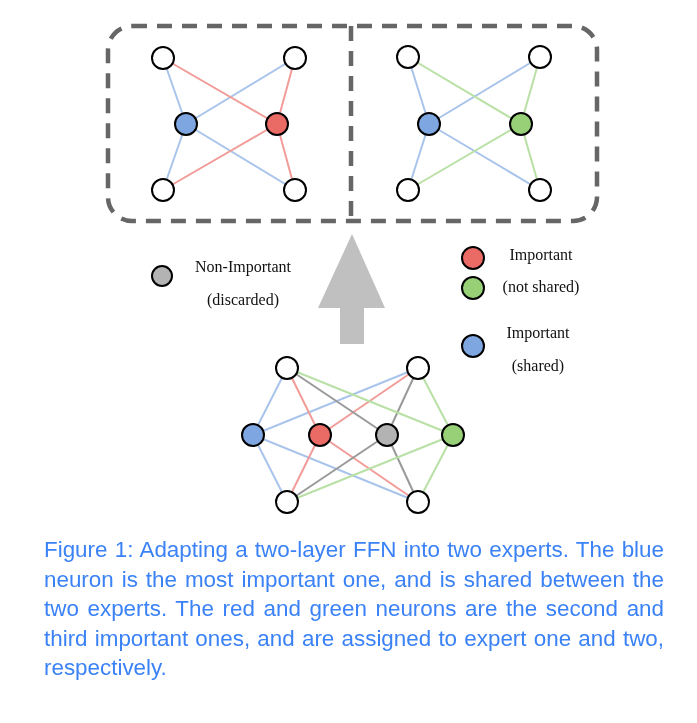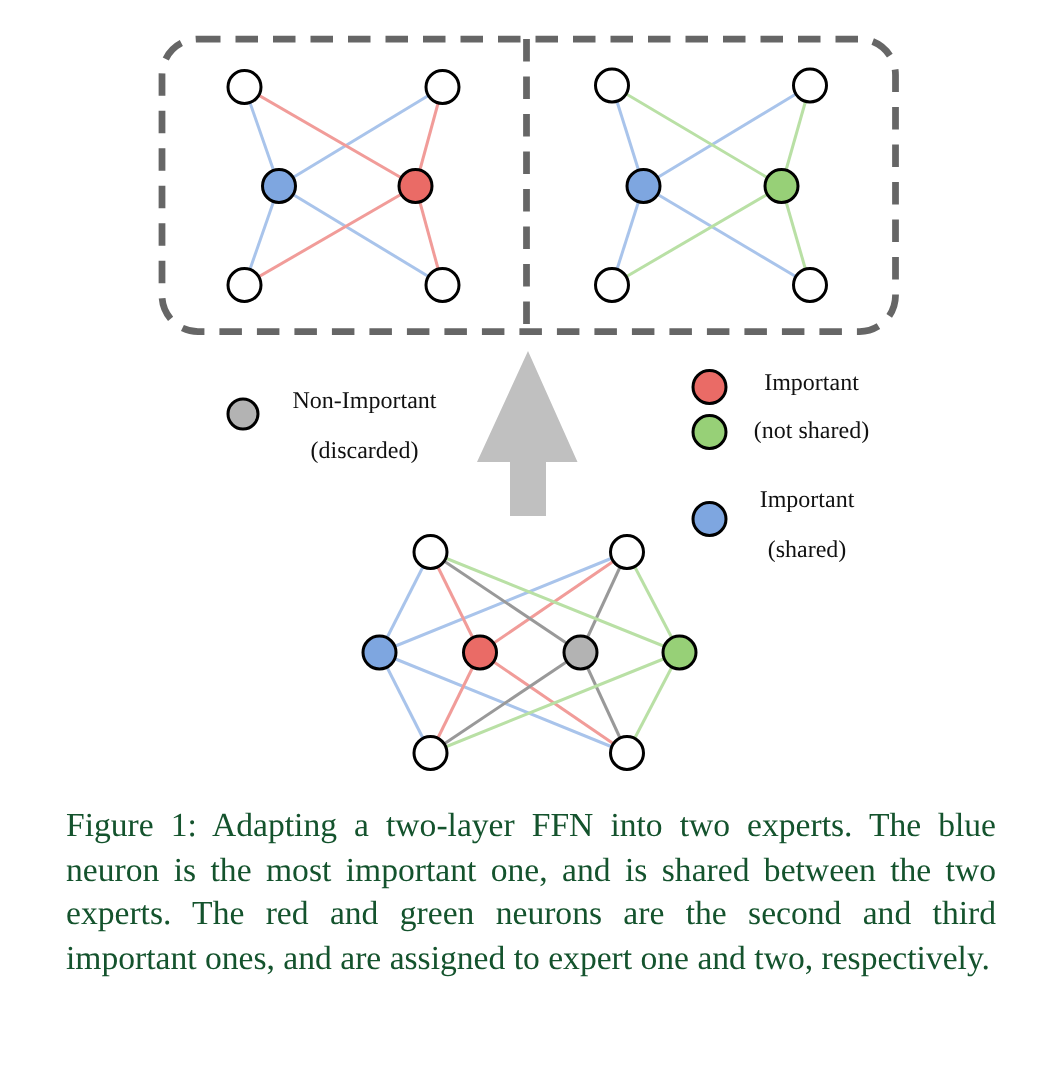--- a/index.html
+++ b/index.html
@@ -1,22 +1,22 @@
 <!DOCTYPE html>
 <html><head>
   <meta charset="utf-8">
   <style>
     html, body { margin: 0; padding: 0; background: #ffffff; }
     body { width: 697px; height: 723px; position: relative; overflow: hidden; }
     #figure { position: absolute; left: 0; top: 0; width: 697px; height: 530px; }
     .legend-text { font-family: "Liberation Serif", "DejaVu Serif", serif; font-size: 16px; fill: #111; }
     #caption {
       position: absolute; left: 44px; top: 535px; width: 620px;
-      font-family: Liberation Serif, serif;
-      font-size: 22.4px; line-height: 29.5px; color: #14532d;
+      font-family: Liberation Sans, sans-serif;
+      font-size: 22.4px; line-height: 29.5px; color: #3b82f6;
       text-align: justify; text-align-last: left;
     }
   </style>
 </head>
 <body>
 
 <svg id="figure" viewBox="0 0 697 530" xmlns="http://www.w3.org/2000/svg">
 
   <g>
     <rect x="108" y="26" width="489" height="195" rx="24" ry="24" fill="none" stroke="#666666" stroke-width="4.5" stroke-dasharray="15,10"></rect>

